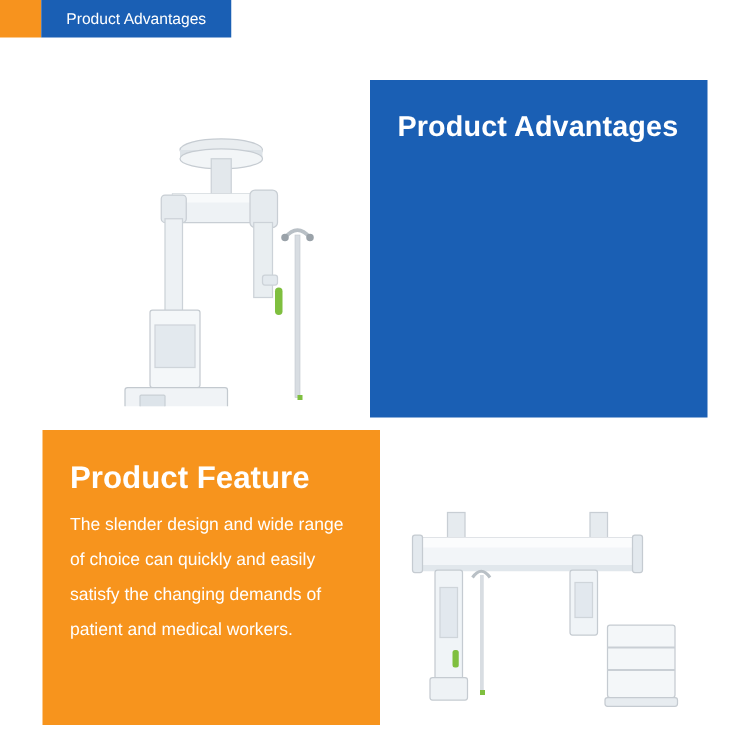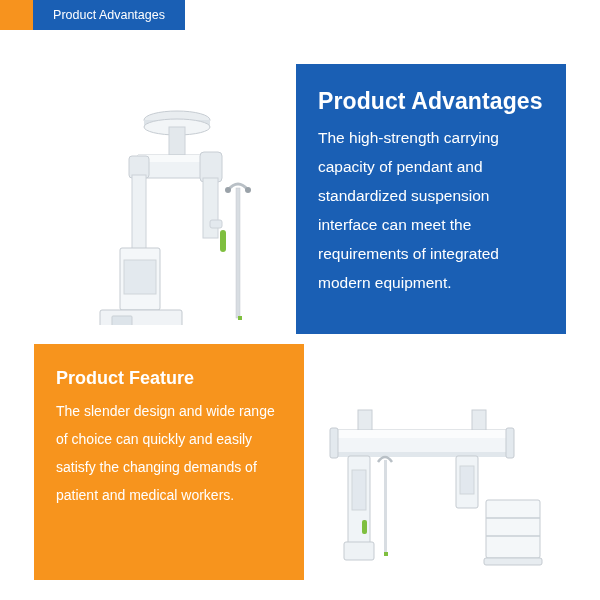--- a/index.html
+++ b/index.html
@@ -83,21 +83,21 @@
     left: 34px;
     top: 344px;
     width: 270px;
     height: 236px;
     background: #f7941d;
     box-sizing: border-box;
     padding: 24px 22px 0 22px;
   }
   .orange-title {
     color: #ffffff;
-    font-size: 18px;
+    font-size: 25px;
     font-weight: bold;
     margin: 0 0 8px 0;
   }
   .orange-body {
     color: #ffffff;
     font-size: 14px;
     line-height: 28px;
     margin: 0;
   }
 
@@ -160,21 +160,20 @@
     <rect x="160" y="160" width="6" height="22" rx="3" fill="#7fbf3f"></rect>
     <rect x="178" y="246" width="4" height="4" fill="#7fbf3f"></rect>
 
     <rect x="150" y="150" width="12" height="8" rx="2" fill="#e3e9ee" stroke="#ccd2d8" stroke-width="1"></rect>
   </svg>
   
 </div>
 
 <div class="blue-panel">
   <h2 class="blue-title">Product Advantages</h2>
-  <p class="blue-body">The high-strength carrying capacity of pendant and standardized suspension interface can meet the requirements of integrated modern equipment.</p>
 </div>
 
 <div class="orange-panel">
   <h2 class="orange-title">Product Feature</h2>
   <p class="orange-body">The slender design and wide range of choice can quickly and easily satisfy the changing demands of patient and medical workers.</p>
 </div>
 
 <div class="img-bottom">
   <svg width="280" height="185" viewBox="0 0 280 185" xmlns="http://www.w3.org/2000/svg">
 

